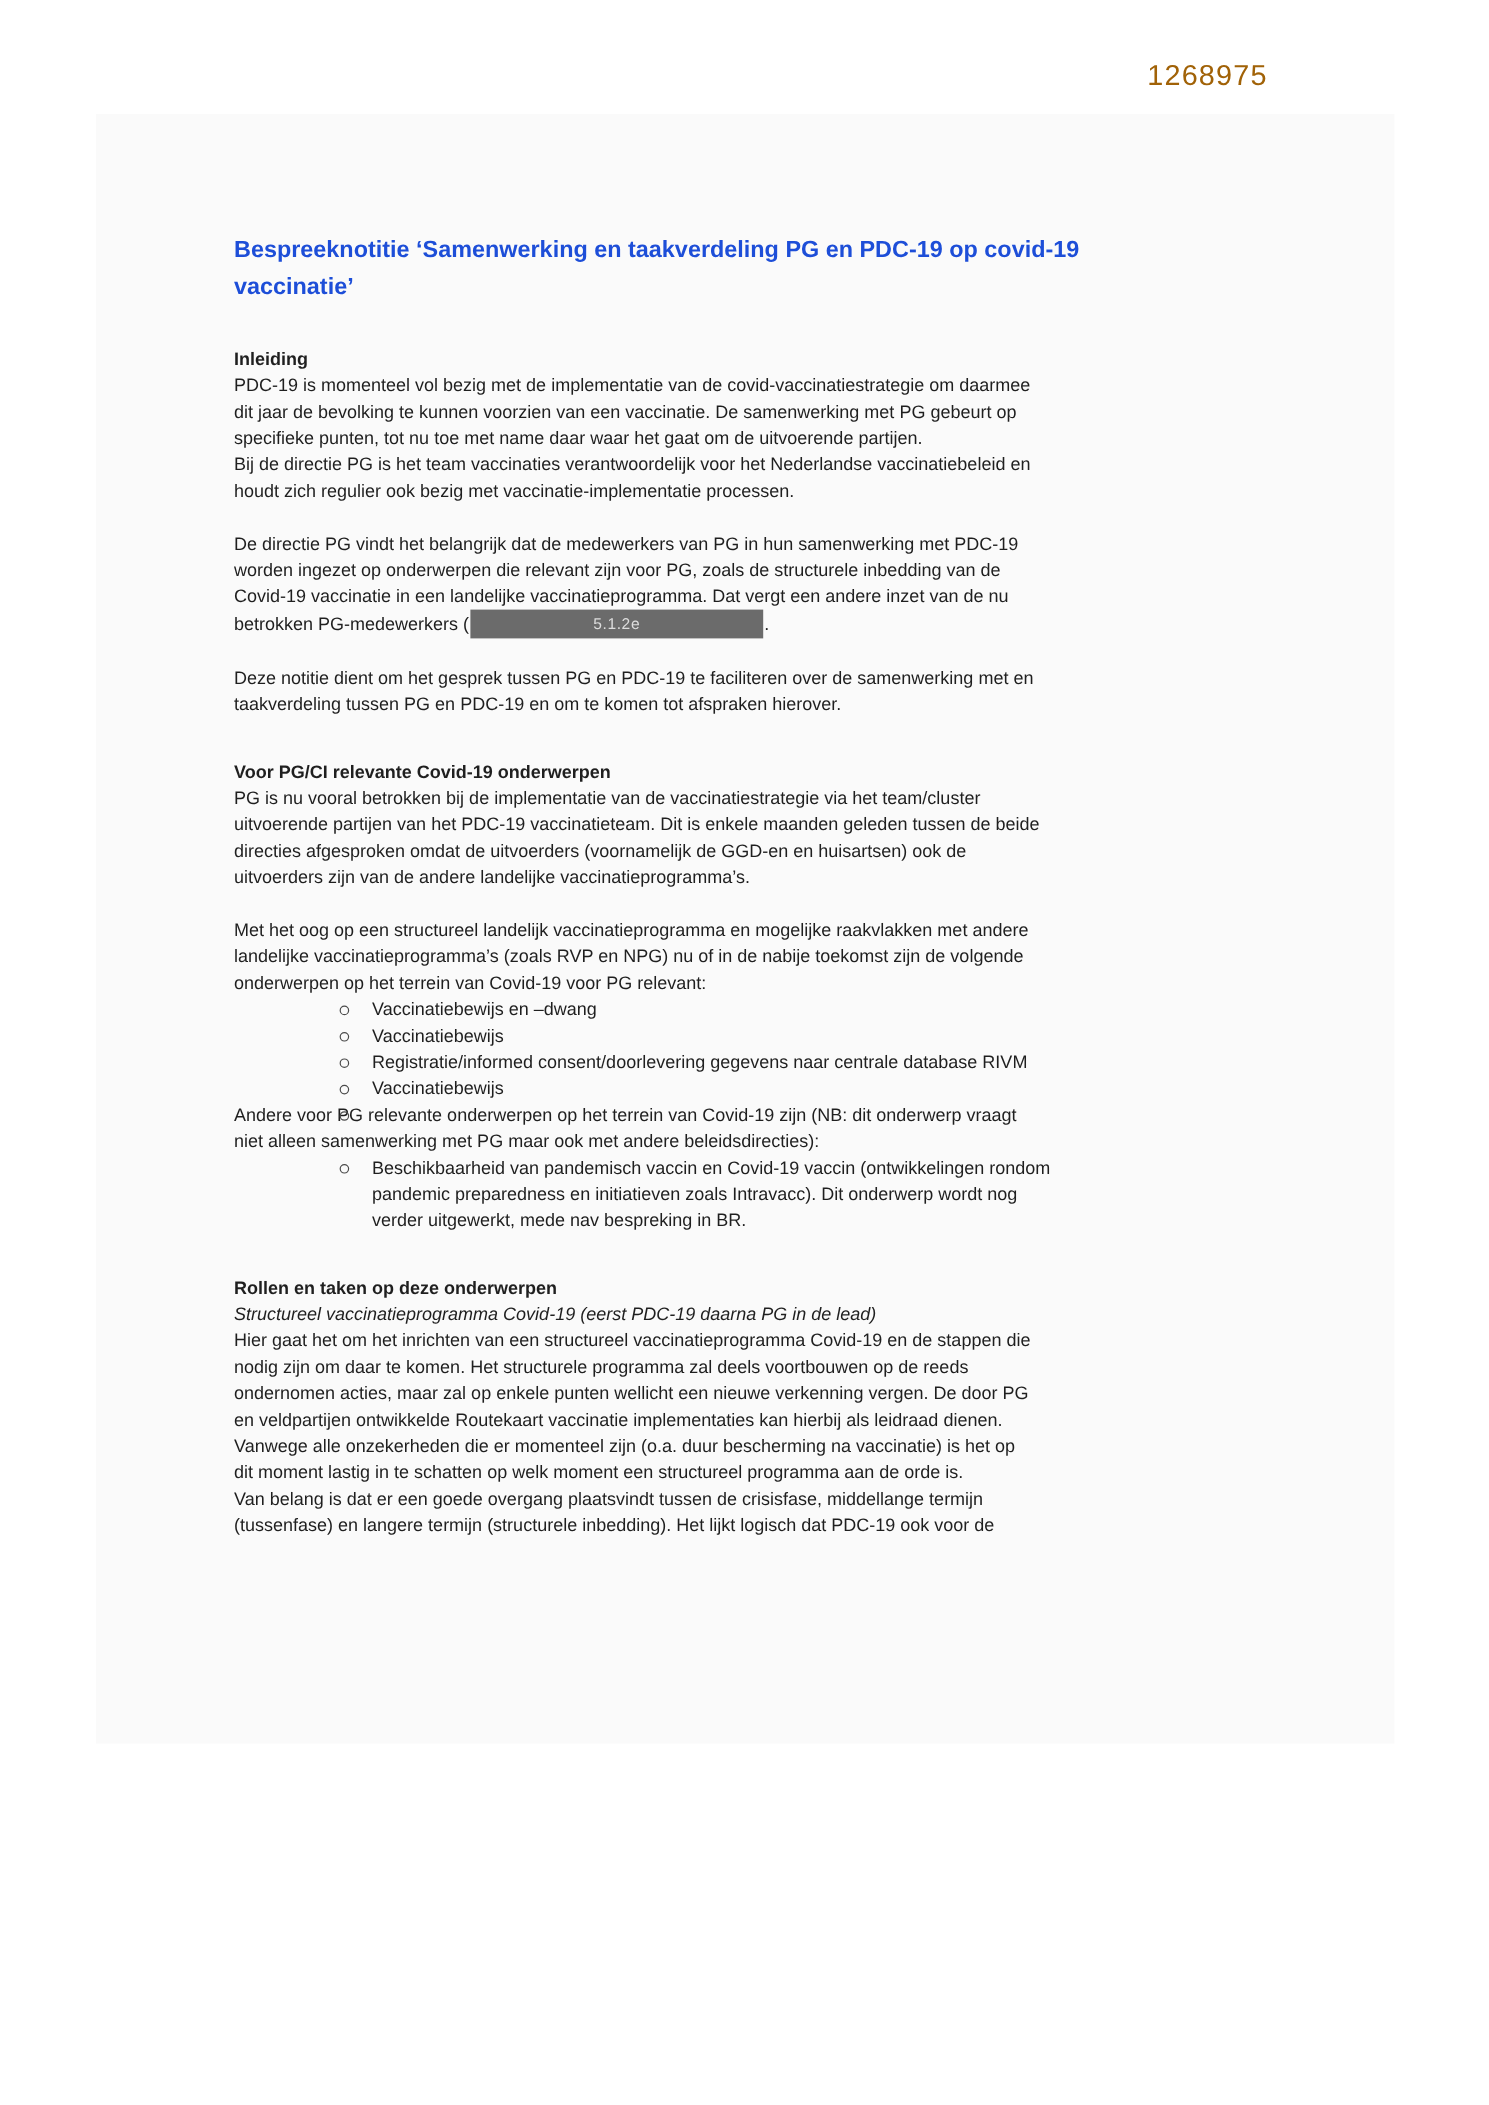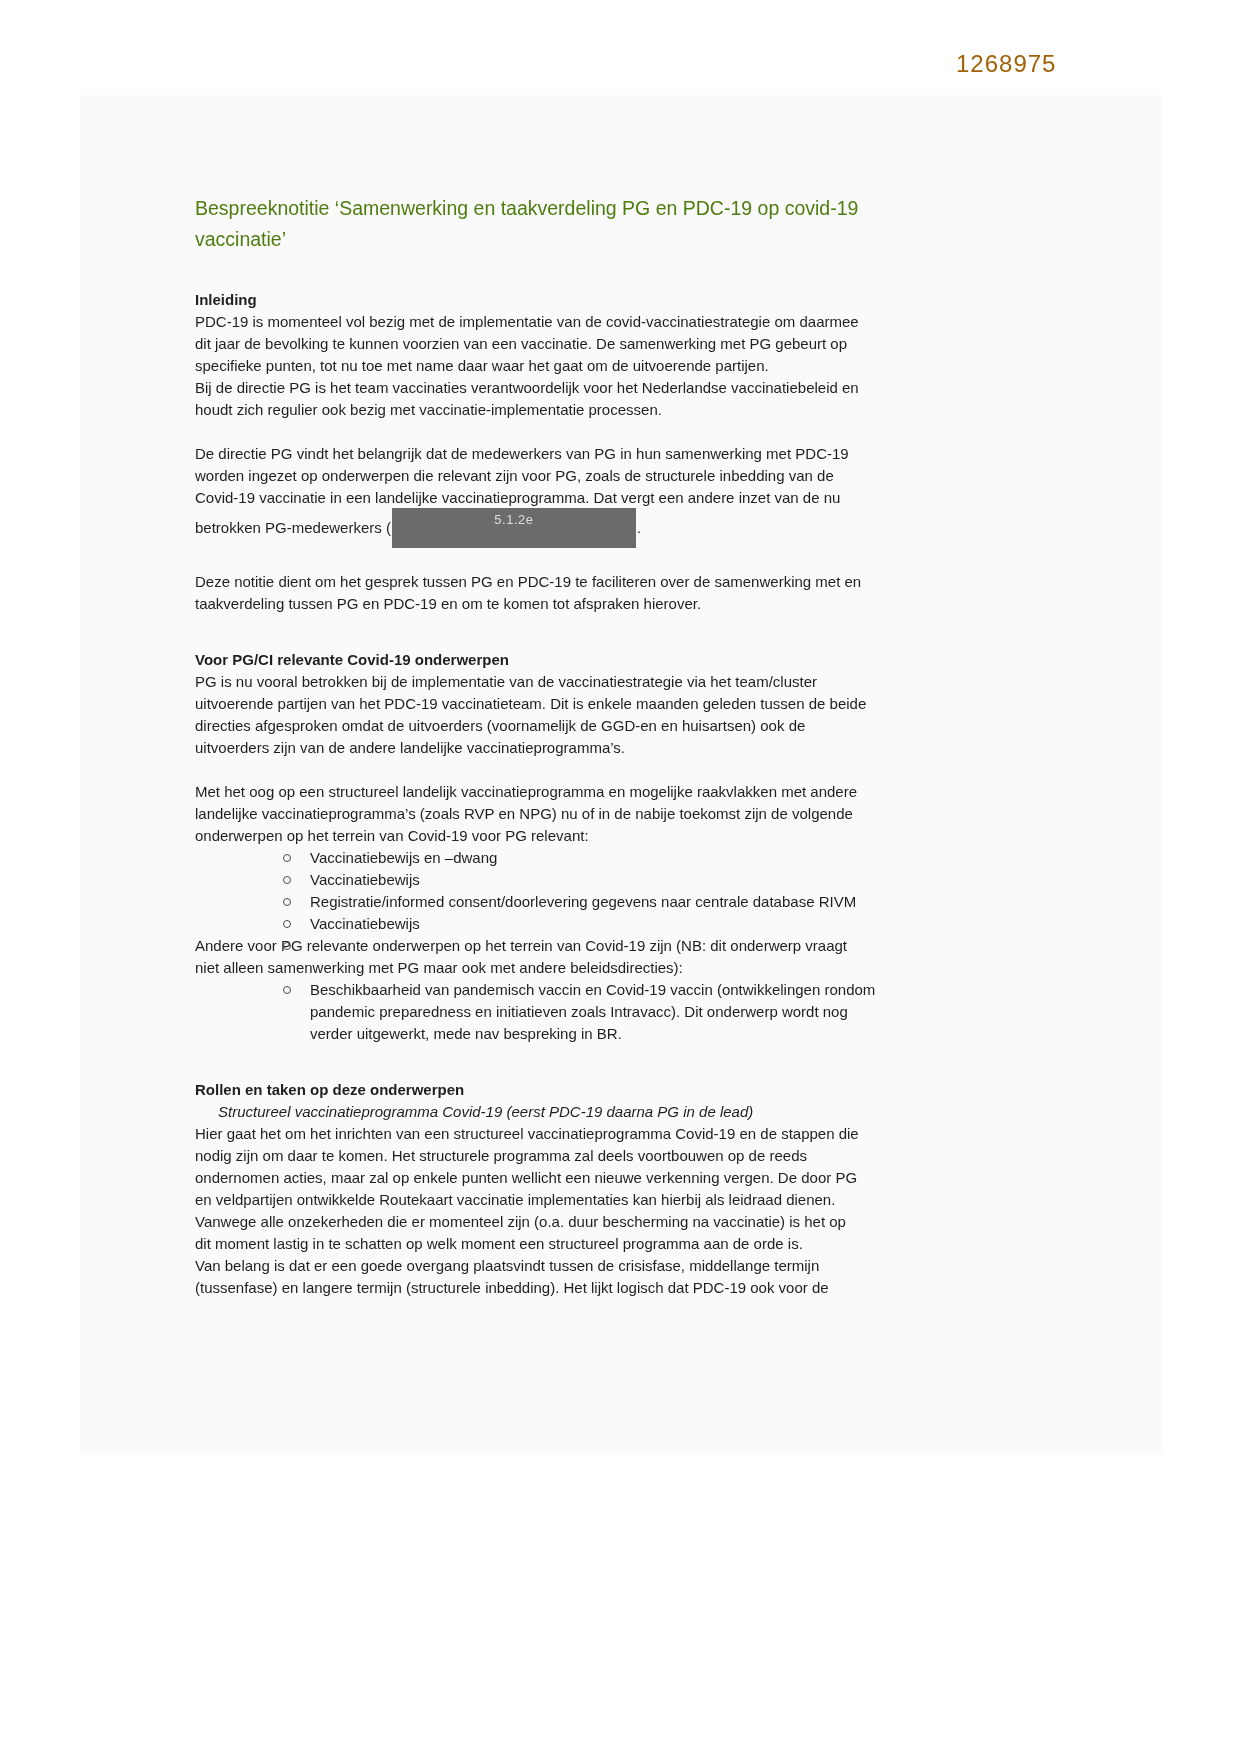--- a/index.html
+++ b/index.html
@@ -14,40 +14,40 @@
   .scan-tint {
     position:absolute; left:80px; top:95px; width:1082px; height:1358px;
     background:#fafafa;
   }
   .doc-number {
     position:absolute; top:50px; left:956px;
     font-size:24px; letter-spacing:1px; color:#a16207;
   }
   .title {
     position:absolute; top:193px; left:195px; width:760px;
-    font-size:19.5px; font-weight:normal; line-height:31px;
-    color:#4d7c0f; margin:0; white-space:pre-line;
+    font-size:19.5px; font-weight:bold; line-height:31px;
+    color:#1d4ed8; margin:0; white-space:pre-line;
   }
   .body {
     position:absolute; top:277px; left:195px; width:740px;
     font-size:15px; line-height:22px;
   }
   .lines, .para, .bullet-text { white-space:pre-line; }
   .heading { font-weight:bold;margin-top:12px; }
-  .italic-line { font-style:italic;margin-left:23px; }
+  .italic-line { font-style:italic; }
   .spacer { height:22px; }
   .bullet-item { position:relative; padding-left:115px; }
   .bullet-circle {
     position:absolute; left:88px; top:7px;
     width:8px; height:8px;
     border:1.4px solid #4a4a4a; border-radius:50%;
     box-sizing:border-box;
   }
   .redaction-box {
-    display:inline-block; width:244px; height:40px;
+    display:inline-block; width:244px; height:24px;
     background:#6b6b6b; color:#dcdcdc;
     font-size:13px; line-height:24px; text-align:center;
     vertical-align:middle; letter-spacing:0.5px;
     margin:0 1px; position:relative; top:-1px;
   }
 </style>
 </head>
 <body>
 
 <div class="page">

